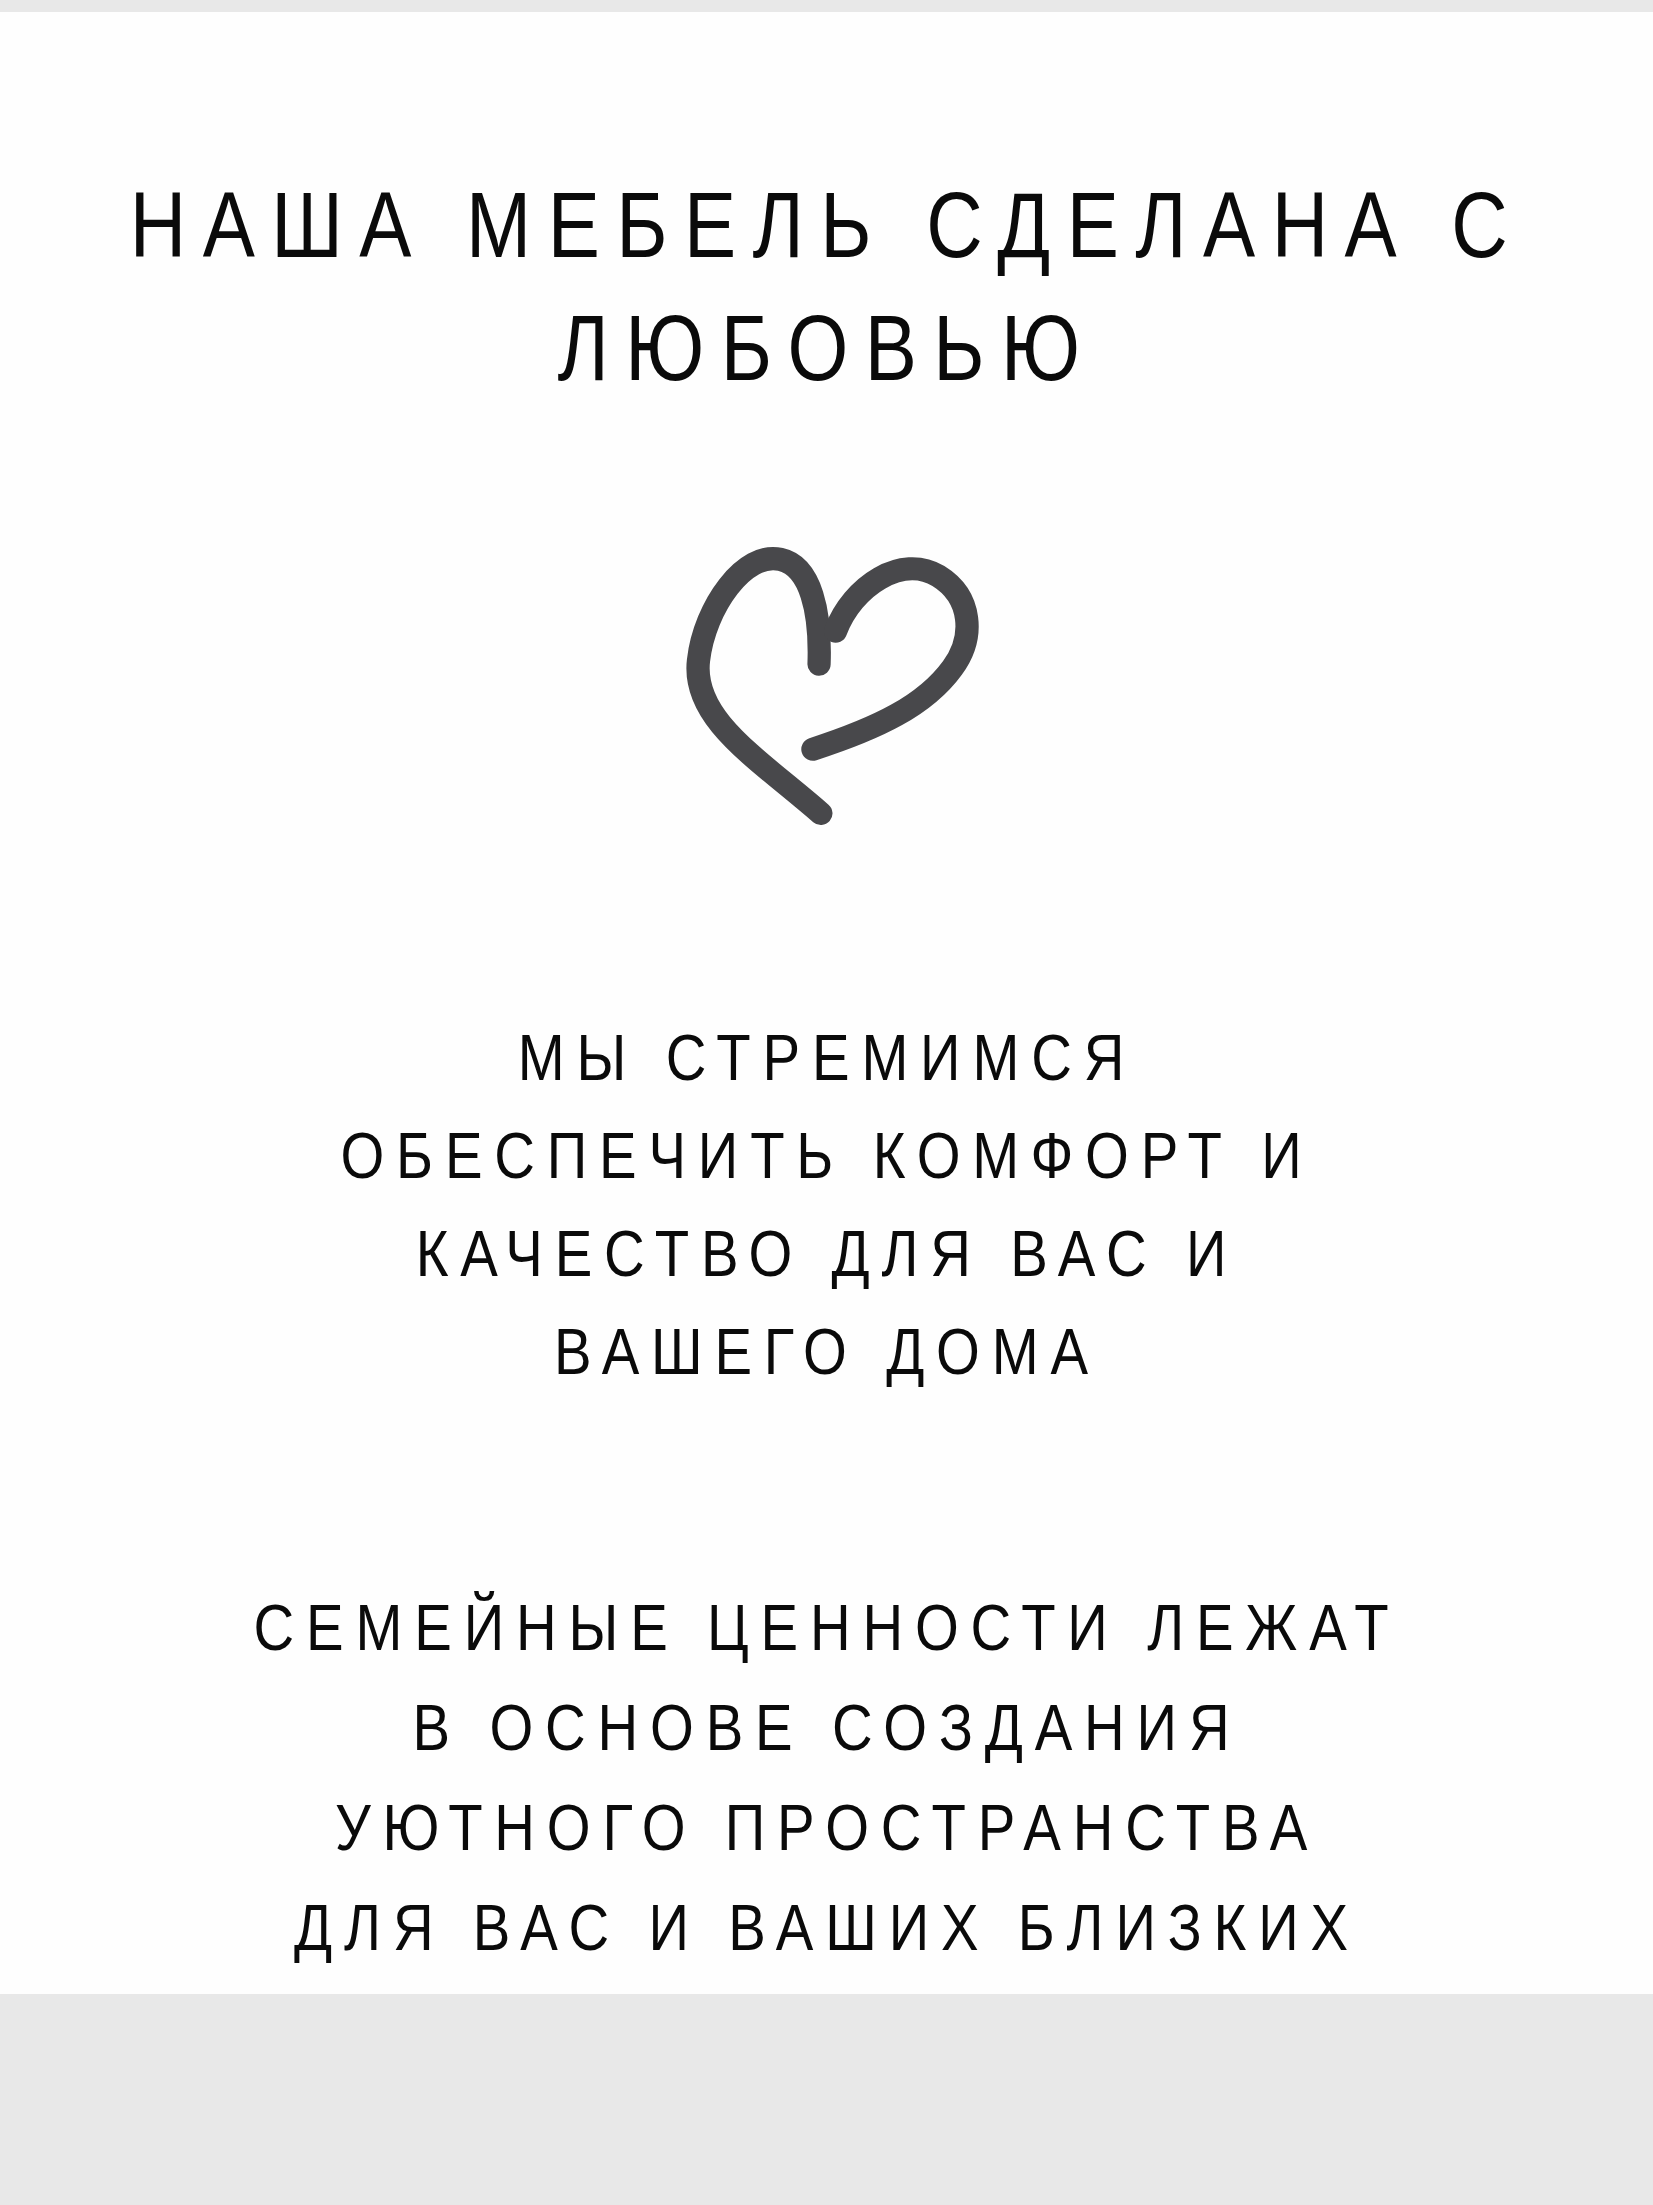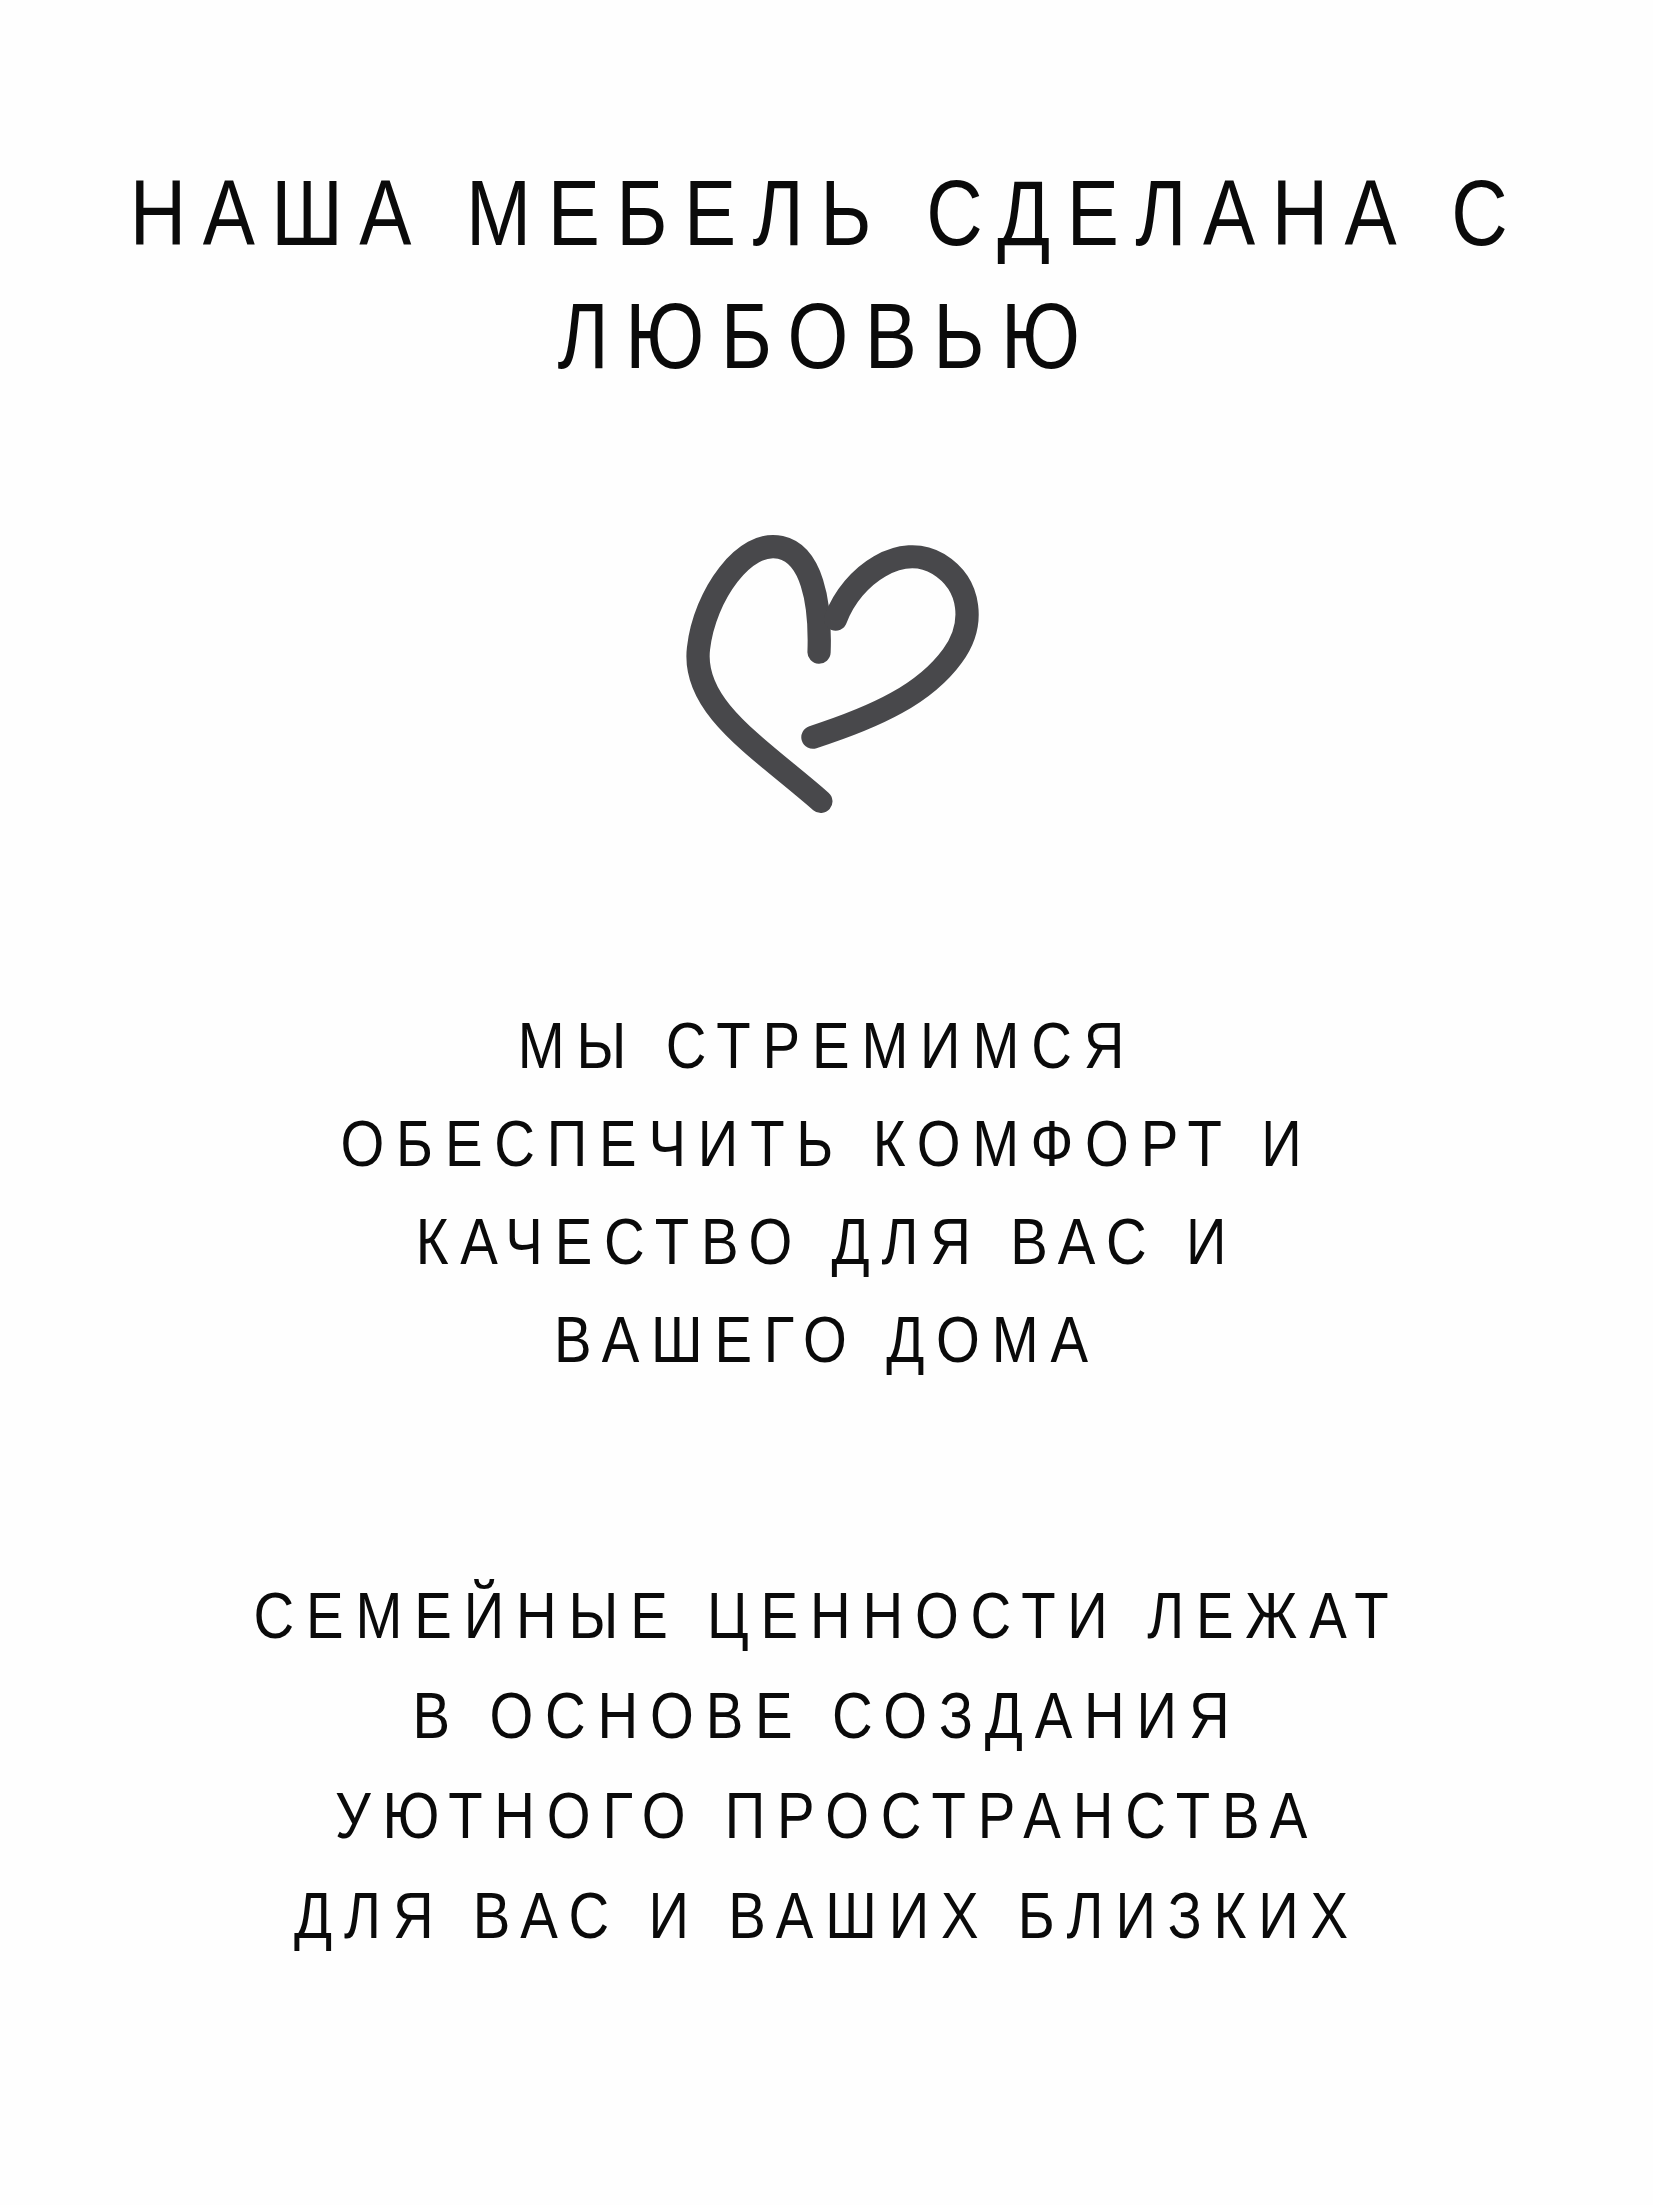--- a/index.html
+++ b/index.html
@@ -5,22 +5,22 @@
   :root{
     --bg:#fefefe;
     --ink:#0a0a0a;
     --heart:#48484b;
   }
   *{margin:0;padding:0;box-sizing:border-box;}
   html,body{background:#e8e8e8;}
   .poster{
     position:relative;
     width:1654px;
-    height:2205px;
-    margin:0 auto;
+    height:1982px;
+    margin:12px auto;
     background:var(--bg);
     overflow:hidden;
     font-family:"Liberation Sans","DejaVu Sans",sans-serif;
     color:var(--ink);
     text-decoration:underline;
   }
   .txt-block{
     position:absolute;
     left:0;
     width:100%;

